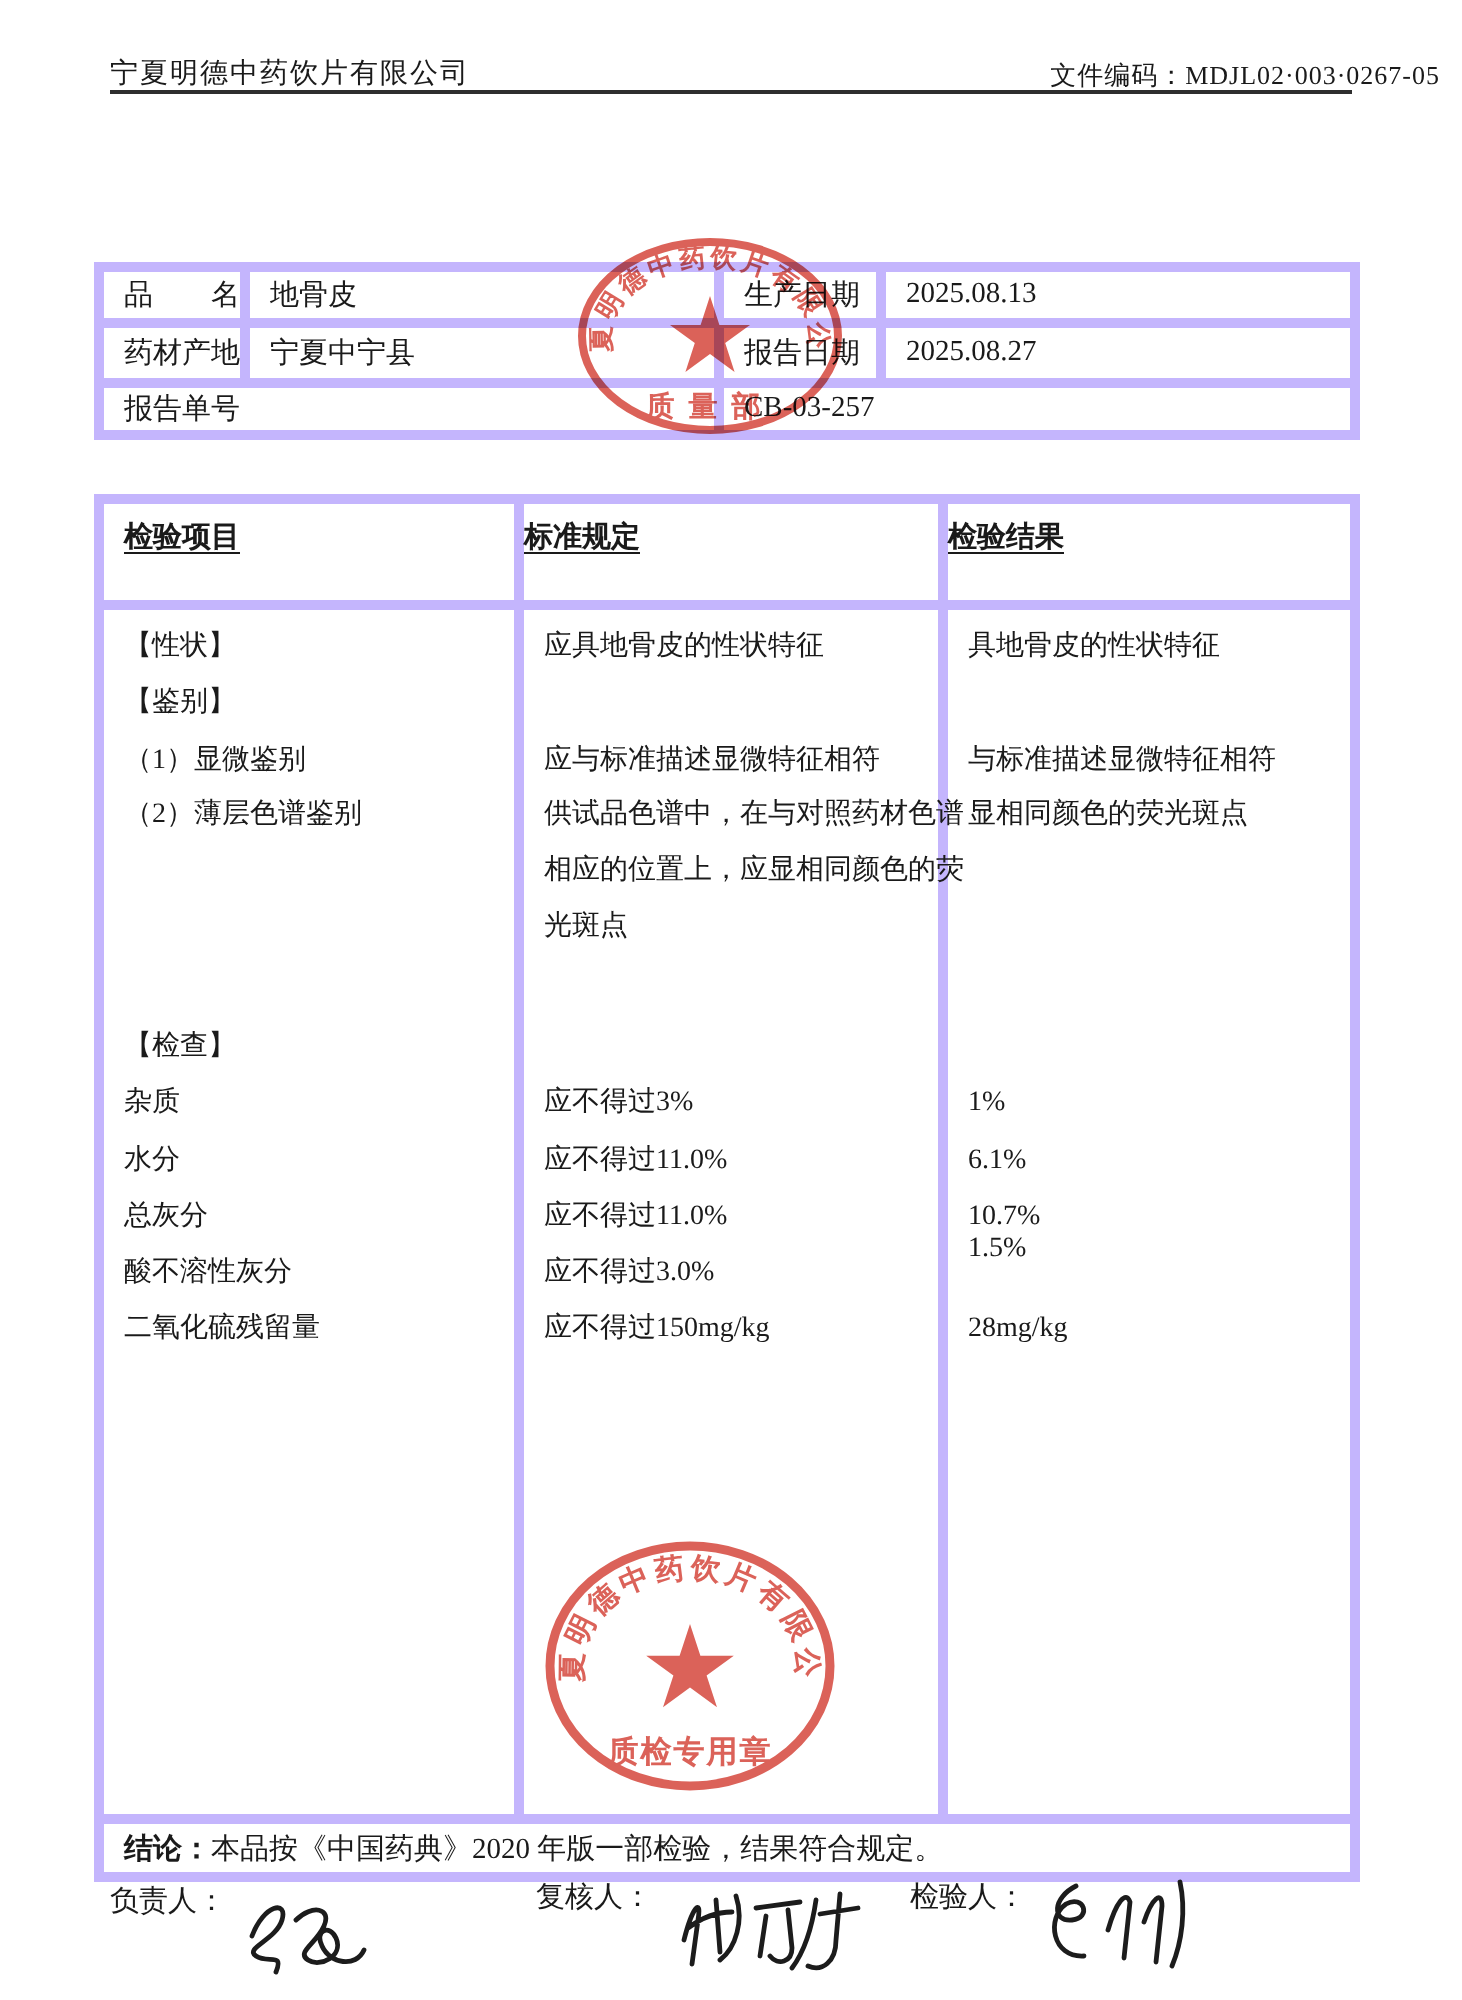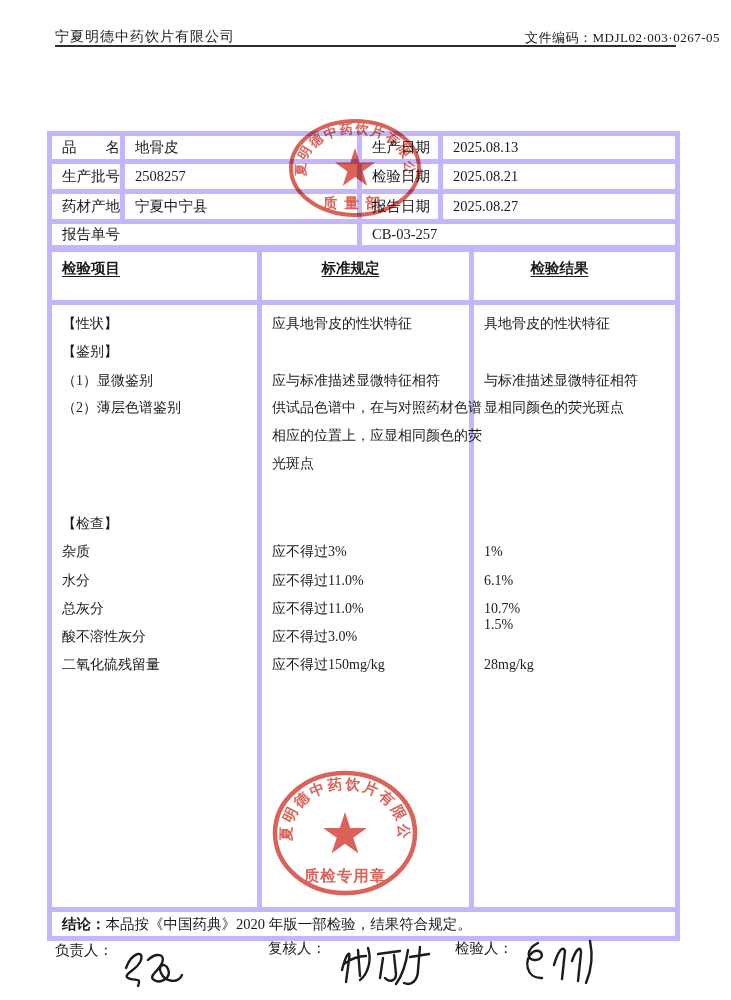--- a/index.html
+++ b/index.html
@@ -15,21 +15,21 @@
   .title{position:absolute;left:0;top:80px;width:731px;text-align:center;
          font-size:27px;font-weight:bold;letter-spacing:3px;}
   
   table.tbl{position:absolute;border-collapse:collapse;table-layout:fixed;}
   table.tbl td{border:5px solid #c4b5fd;font-size:14.5px;padding:0 0 0 10px;
                vertical-align:middle;overflow:visible;white-space:nowrap;}
   .info{left:47px;top:131px;width:628px;}
   .main{left:47px;top:247px;width:628px;}
   .main td.hd{vertical-align:top;padding-top:7px;}
   .main td.hd .u{text-decoration:underline;text-underline-offset:3px;font-weight:bold;}
-  .main td.hd.center{text-align:center;padding-left:0;padding-right:30px;}
+  .main td.hd.center{padding-left:0;padding-right:30px;}
   .main td.body-cell{position:relative;padding:0;vertical-align:top;margin-top:32px;}
   .line{position:absolute;left:10px;line-height:20px;font-size:14px;white-space:nowrap;}
   .concl{font-size:15px;}
   .concl b{font-weight:bold;}
   
   .sig-label{position:absolute;font-size:14.5px;white-space:nowrap;}
   .sig{position:absolute;}
   .sig path{fill:none;stroke:#1c1c1c;stroke-width:2.4;stroke-linecap:round;stroke-linejoin:round;}
   
   .stamp{position:absolute;opacity:.85;mix-blend-mode:multiply;}
@@ -54,26 +54,20 @@
         <col style="width:237px">
         <col style="width:81px">
         <col style="width:237px">
       </colgroup>
     <tbody>
         <tr style="height:28px">
       <td>品　　名</td>
       <td>地骨皮</td>
       <td>生产日期</td>
       <td>2025.08.13</td>
-    </tr>
-    <tr style="height:30px">
-      <td>生产批号</td>
-      <td>2508257</td>
-      <td>检验日期</td>
-      <td>2025.08.21</td>
     </tr>
     <tr style="height:30px">
       <td>药材产地</td>
       <td>宁夏中宁县</td>
       <td>报告日期</td>
       <td>2025.08.27</td>
     </tr>
     <tr style="height:26px">
       <td colspan="2">报告单号</td>
       <td colspan="2">CB-03-257</td>

